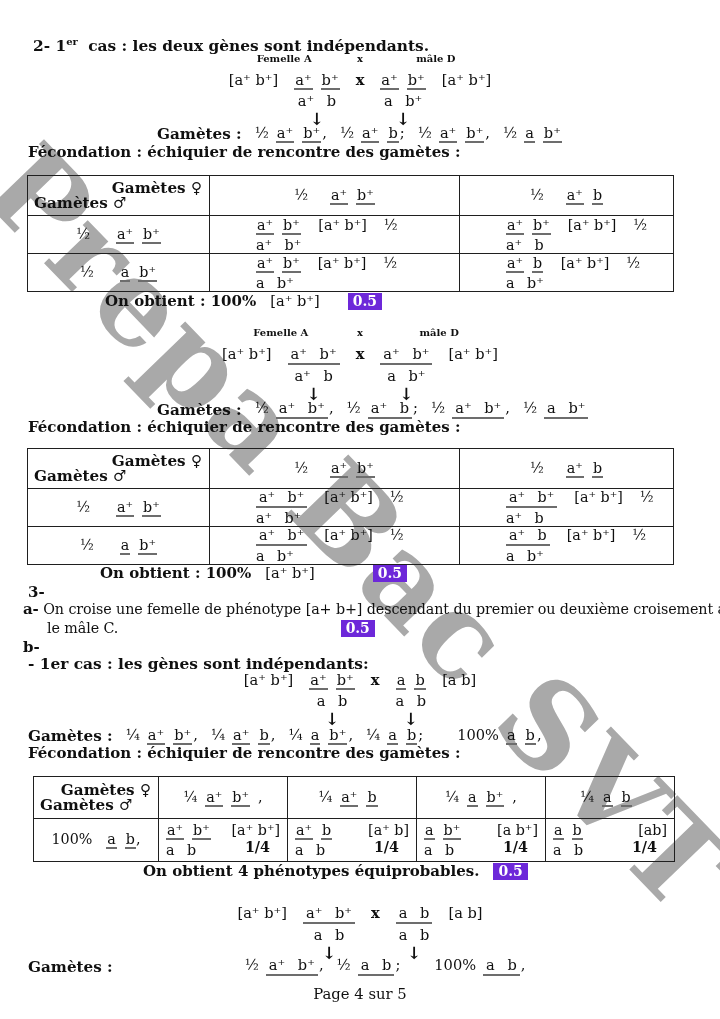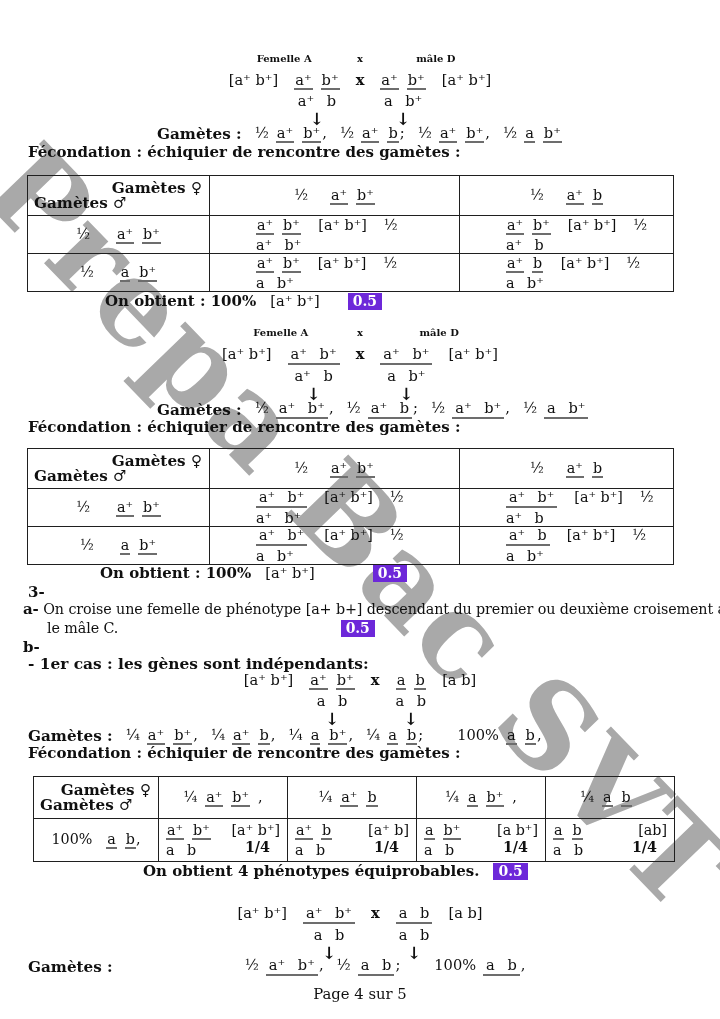--- a/index.html
+++ b/index.html
@@ -76,20 +76,23 @@
   .badge{background:#6d28d9;color:#fff;font-weight:bold;font-size:14px;line-height:17px;padding:0 5px;display:inline-block;}
   .footer{text-align:center;font-size:14.8px;}
 </style>
 </head>
 <body>
 
 <div class="page">
 
   <div class="watermark">Prepa Bac SVT</div>
 
+  <div class="abs z h" style="left:33px;top:33px">
+    <span>2- 1</span><span class="sup">er</span><span> cas : les deux gènes sont indépendants.</span>
+  </div>
 
   <div class="abs z crosswrap" style="top:50px">
     <div class="cross">
       <div class="cl cl-f">Femelle A</div>
       <div class="cl cl-x">x</div>
       <div class="cl cl-m">mâle D</div>
       <div class="c1">[a⁺ b⁺]</div>
       <div class="gt c2"><span class="pa"><span class="tok">a⁺</span><span class="tok">b⁺</span></span></div>
       <div class="gx c3">x</div>
       <div class="gt c4"><span class="pa"><span class="tok">a⁺</span><span class="tok">b⁺</span></span></div>

